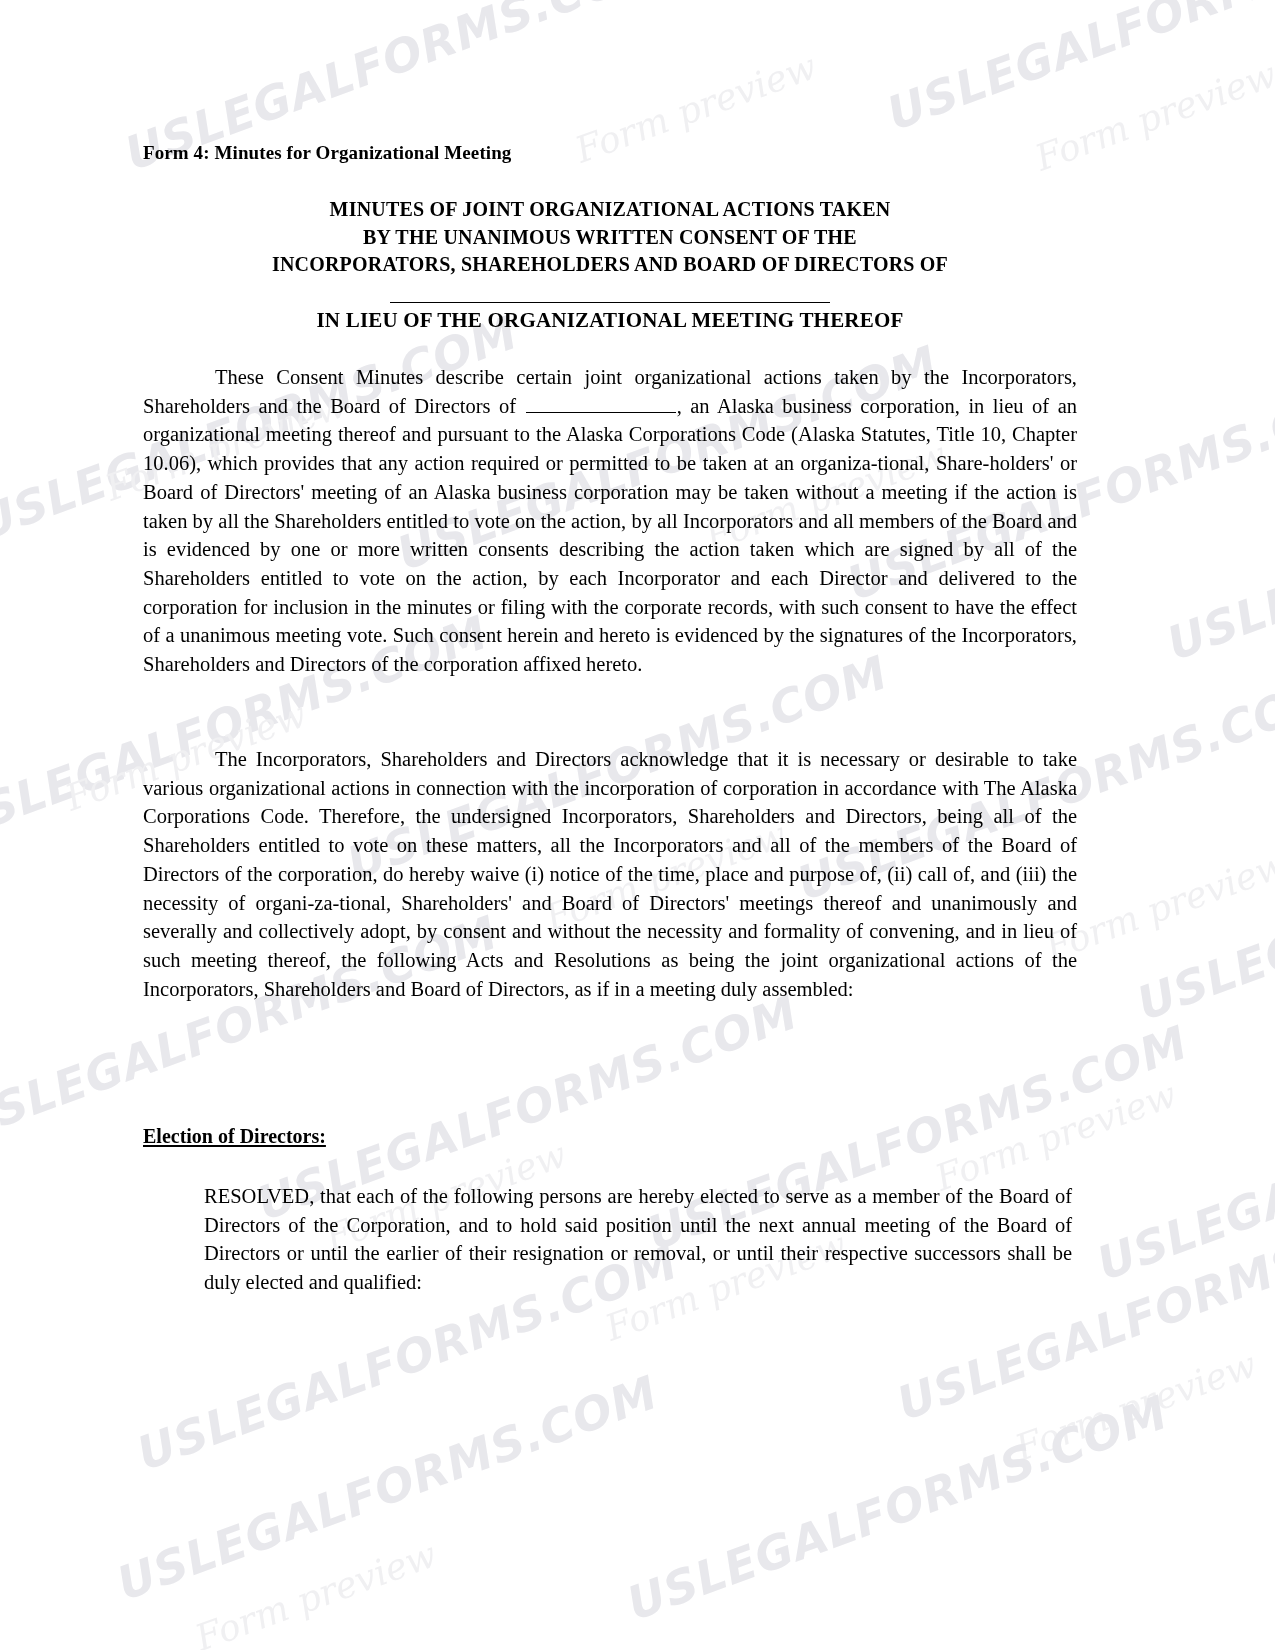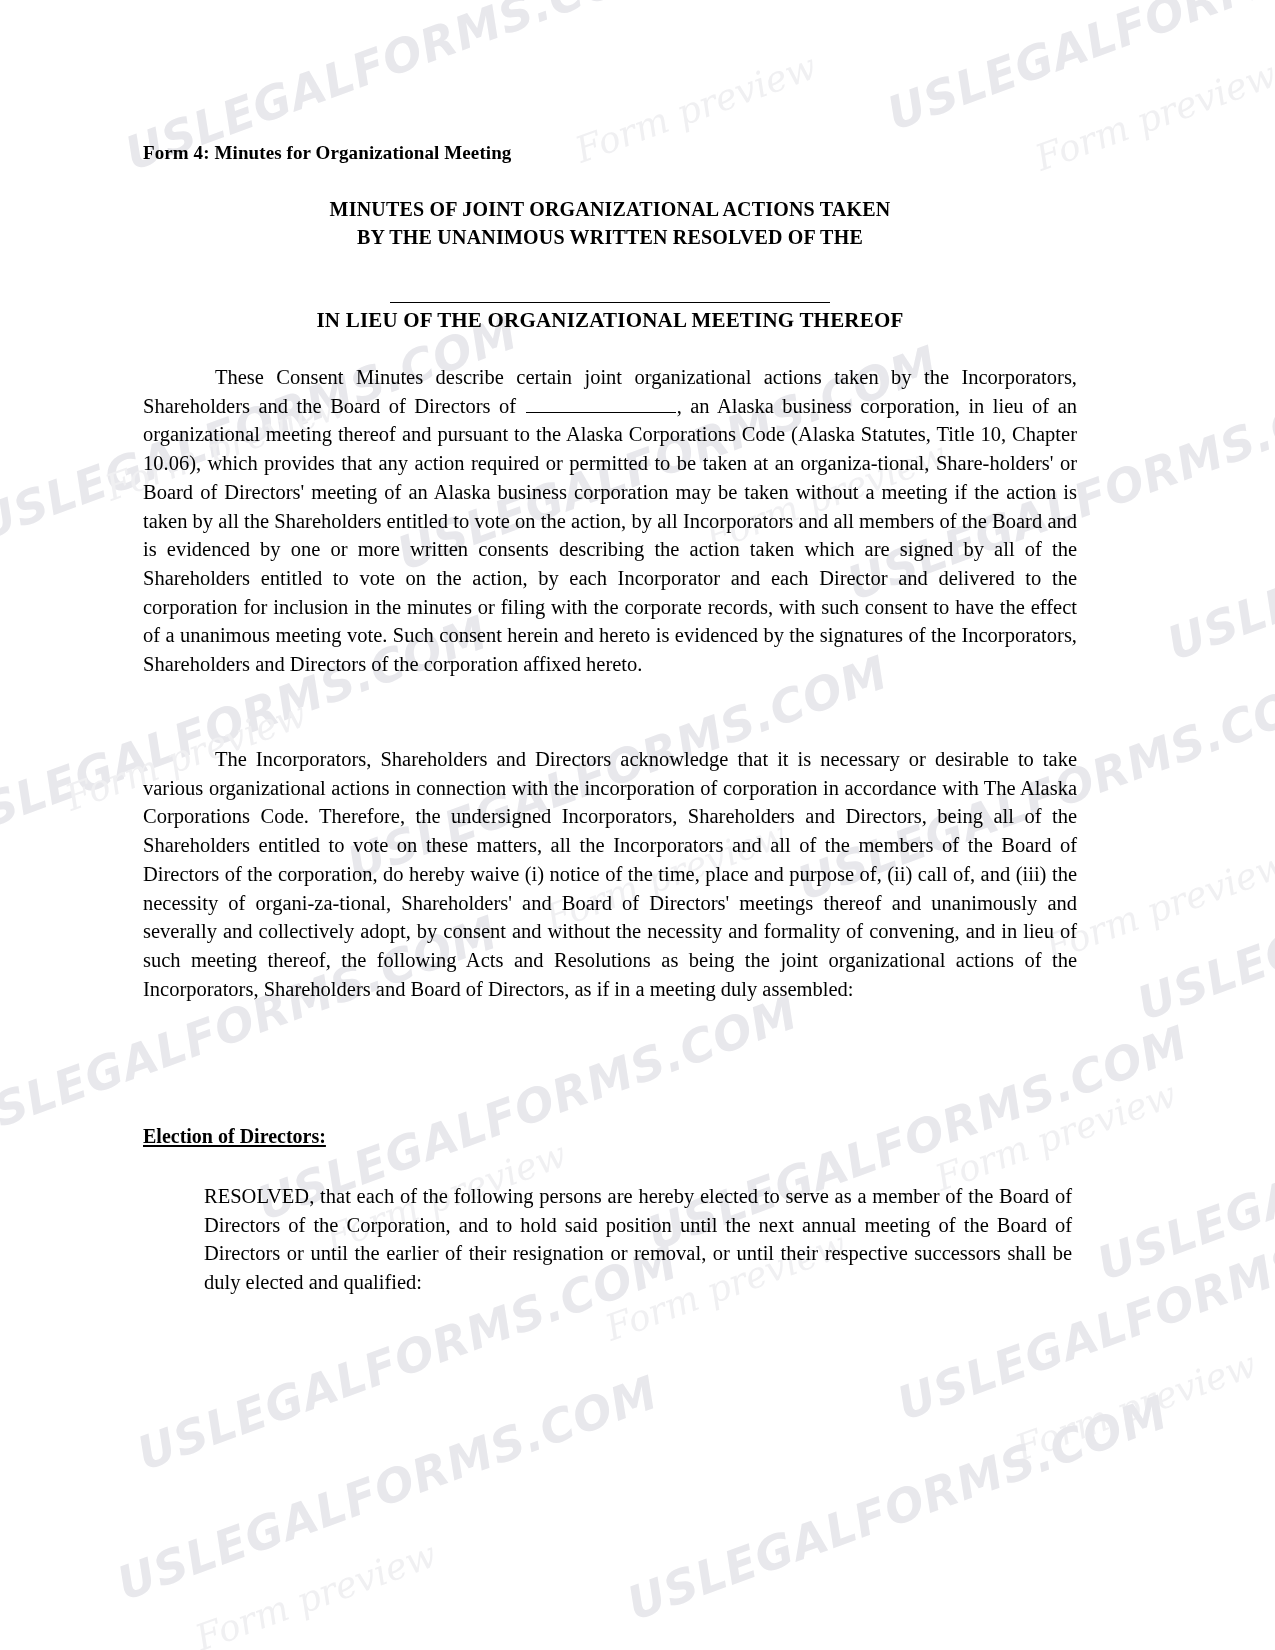--- a/index.html
+++ b/index.html
@@ -180,21 +180,22 @@
     <div class="wm wm-preview" style="left:190px; top:1620px; font-size:36px; transform:rotate(-20deg);">Form preview</div>
     <div class="wm wm-brand" style="left:620px; top:1580px; font-size:46px; transform:rotate(-20deg);">USLEGALFORMS.COM</div>
   </div>
 
   <div class="content">
 
     <div class="form-label">Form 4: Minutes for Organizational Meeting</div>
 
     <div class="title-block">
       <span class="title-line">MINUTES OF JOINT ORGANIZATIONAL ACTIONS TAKEN</span>
-      <span class="title-line">BY THE UNANIMOUS WRITTEN RESOLVED OF THE</span>
+      <span class="title-line">BY THE UNANIMOUS WRITTEN CONSENT OF THE</span>
+      <span class="title-line">INCORPORATORS, SHAREHOLDERS AND BOARD OF DIRECTORS OF</span>
     </div>
 
     <div class="title-blank-wrap">
       <span class="title-blank"></span>
     </div>
 
     <div class="title-thereof">IN LIEU OF THE ORGANIZATIONAL MEETING THEREOF</div>
 
     <div class="para para-1">
       <span>These Consent Minutes describe certain joint organizational actions taken by the Incorporators, Shareholders and the Board of Directors of</span>

